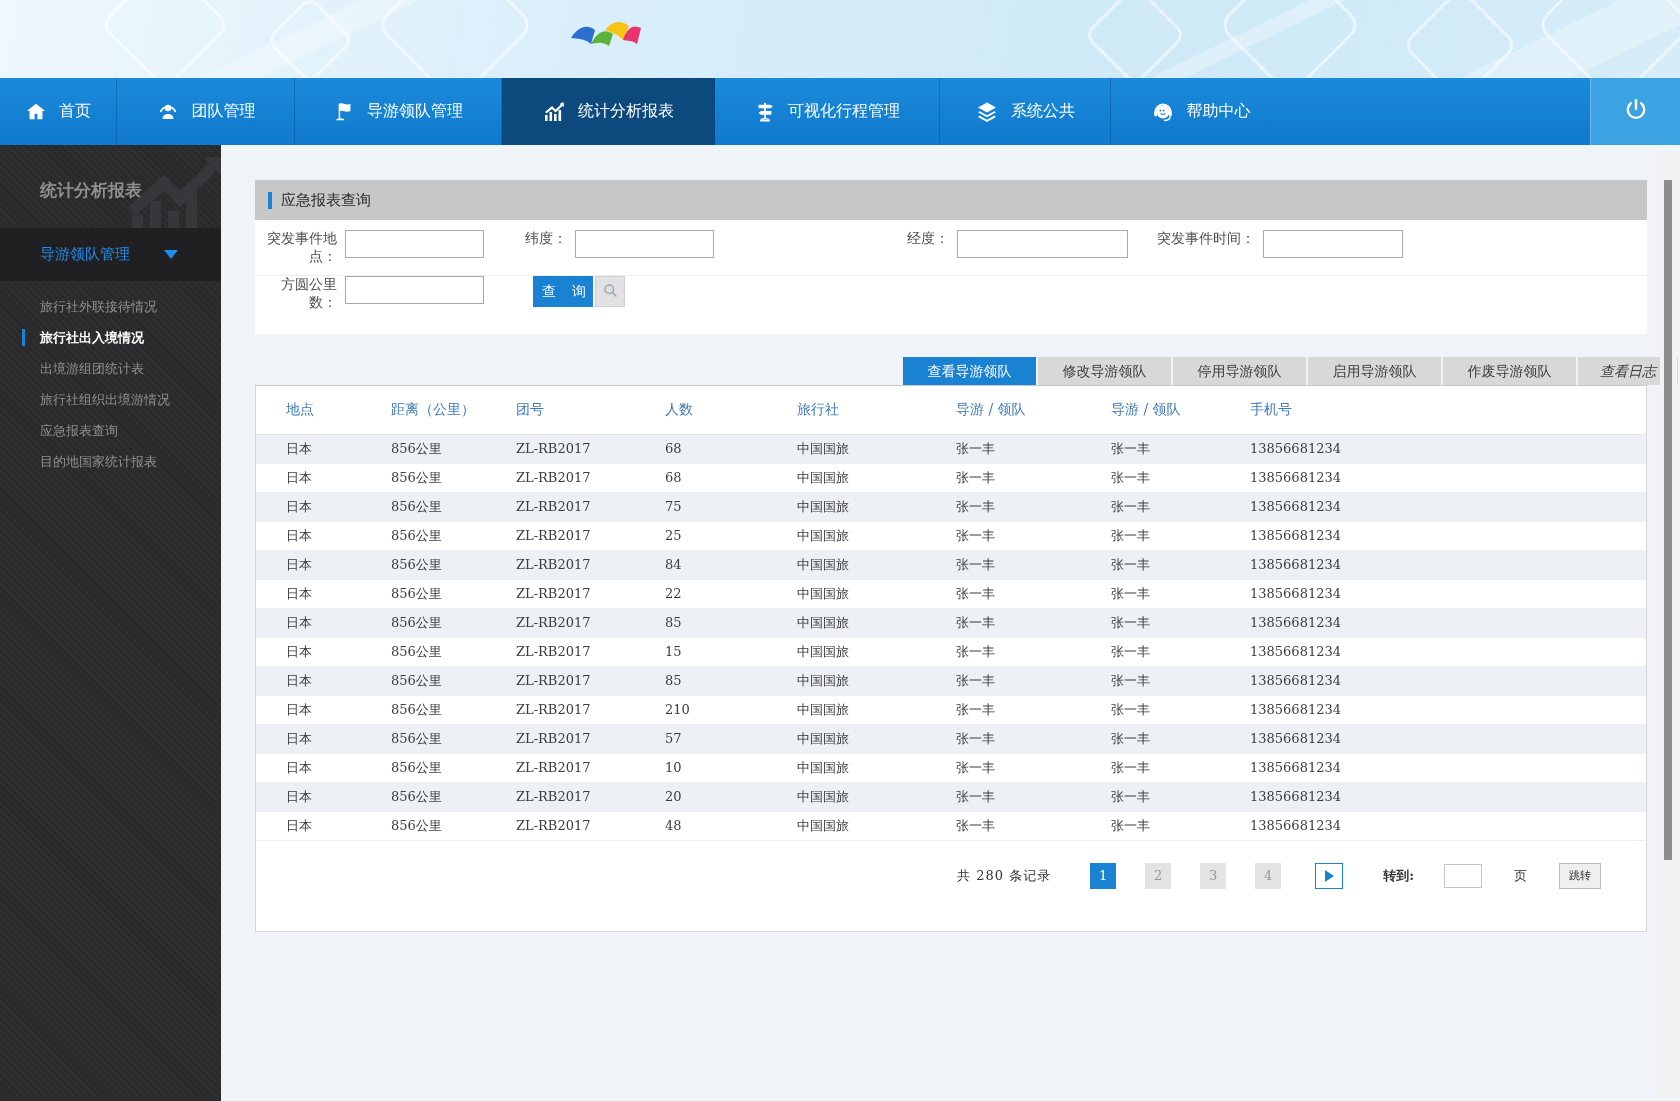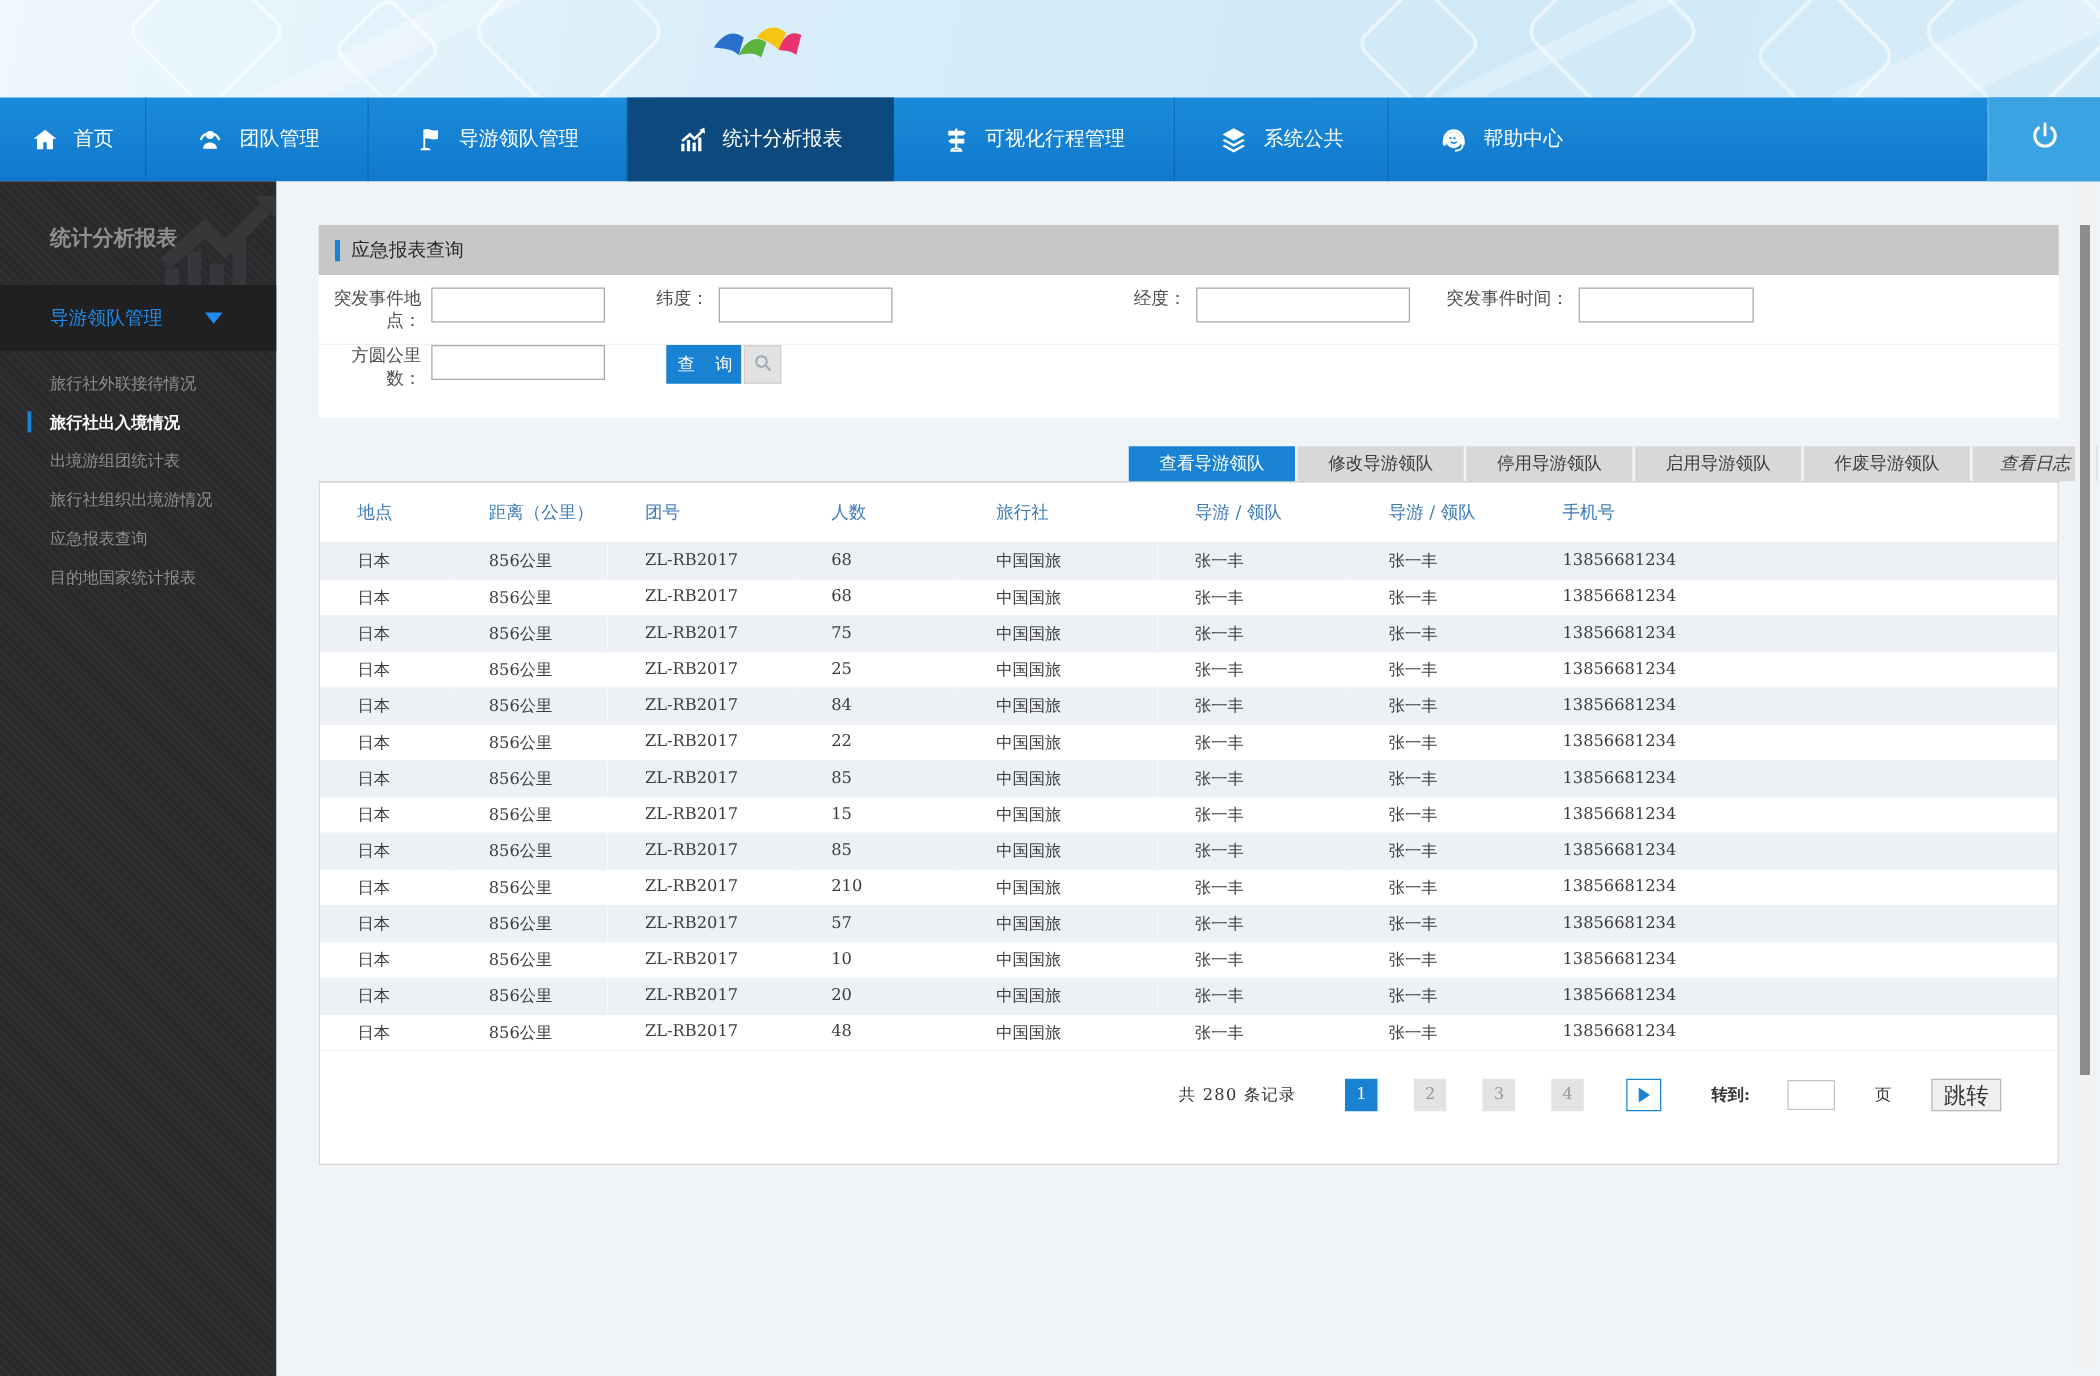--- a/index.html
+++ b/index.html
@@ -90,21 +90,21 @@
   .pg-num.active { background:#1a82d2; color:#fff; }
   .pg-next { width:28px; height:26px; margin-left:10px; background:#fff; border:1px solid #1a82d2;
     display:flex; align-items:center; justify-content:center; cursor:pointer; }
   .pg-next .tri { width:0; height:0; border-top:6px solid transparent; border-bottom:6px solid transparent;
     border-left:9px solid #1a82d2; }
   .pg-goto-label { font-weight:bold; margin-left:16px; }
   .pg-input { width:38px; height:24px; border:1px solid #c4c4c4; margin-left:6px; padding:0 4px;
     font-size:13px; }
   .pg-page-label { margin-left:8px; }
   .pg-jump { margin-left:8px; height:26px; padding:0 9px; background:#efefef; border:1px solid #b9b9b9;
-    font-size:18px; color:#333; cursor:pointer; font-family:Liberation Serif, serif; }
+    font-size:11px; color:#333; cursor:pointer; font-family:Liberation Serif, serif; }
 
   
   .sb-track { position:absolute; right:3px; top:150px; width:17px; height:945px; background:#f2f2f2; }
   .sb-thumb { position:absolute; right:5px; top:30px; width:8px; height:680px; background:#8d8d8d; }
 </style>
 </head>
 <body>
 
 <header class="banner">
   <svg class="pattern" width="1680" height="78" viewBox="0 0 1680 78">

